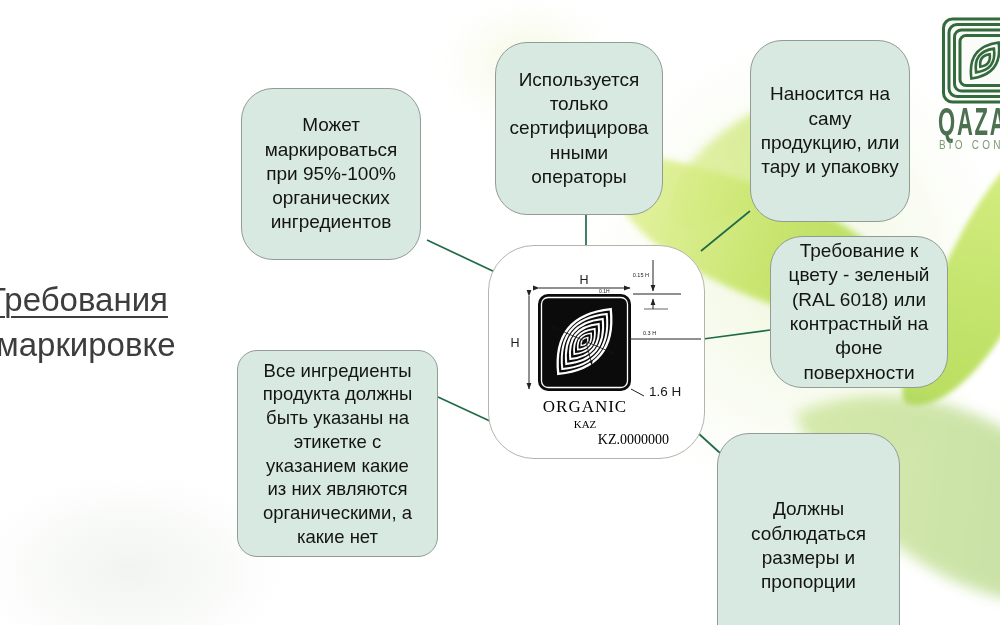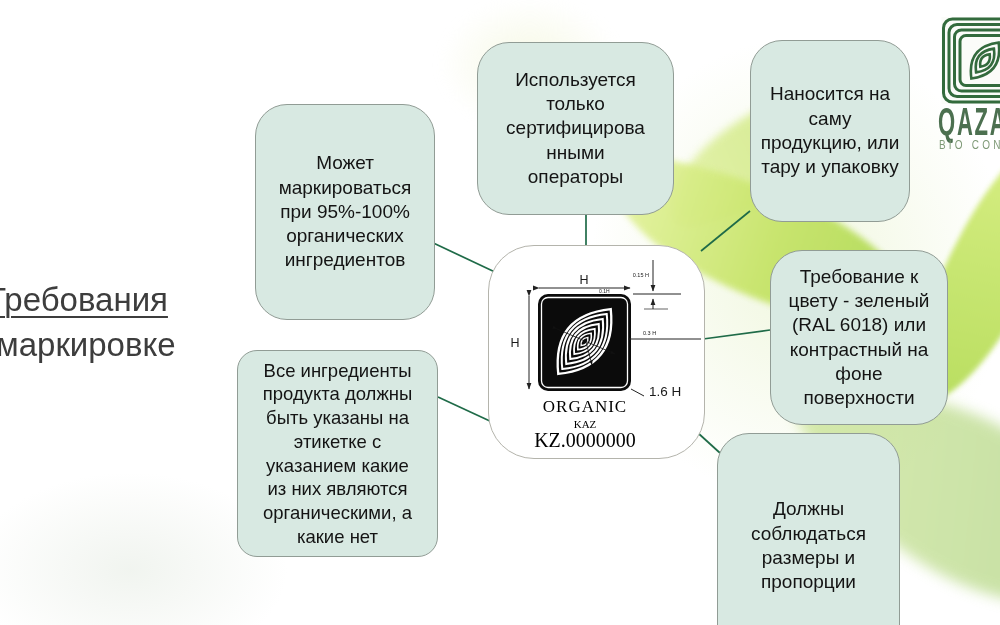--- a/index.html
+++ b/index.html
@@ -36,43 +36,43 @@
 
   
   #connectors{position:absolute;left:0;top:0;z-index:1;}
   #connectors line{stroke:#1f6b48;stroke-width:1.7;}
 
   
   .note{position:absolute;z-index:2;background:#d8e9e2;border:1px solid #919c95;
         border-radius:32px;display:flex;align-items:center;justify-content:center;
         text-align:center;white-space:pre-line;color:#141414;
         font-size:19px;line-height:1.28;padding:6px 8px;box-sizing:border-box;}
-  #note-top-left   {left:255px;top:88px; width:180px;height:216px;margin-top:16px;}
-  #note-top-center {left:477px;top:42px; width:197px;height:173px;}
+  #note-top-left   {left:241px;top:88px; width:180px;height:172px;}
+  #note-top-center {left:495px;top:42px; width:168px;height:173px;}
   #note-top-right  {left:750px;top:40px; width:160px;height:182px;}
-  #note-right      {left:770px;top:250px;width:178px;height:175px;}
+  #note-right      {left:770px;top:236px;width:178px;height:152px;}
   #note-bottom-right{left:717px;top:433px;width:183px;height:226px;}
   #note-bottom-left{left:237px;top:350px;width:201px;height:207px;font-size:18.5px;border-radius:20px;}
 
   
   .title-line{position:absolute;z-index:2;color:#3d3d3d;font-size:33px;white-space:nowrap;}
   #title-line1{left:-14px;top:281px;text-decoration:underline;
                text-decoration-thickness:1.5px;text-underline-offset:5px;}
   #title-line2{left:-4px;top:326px;}
 
   
   #center-card{position:absolute;z-index:2;left:488px;top:245px;width:215px;height:212px;
                background:#ffffff;border:1px solid #b4b4ac;border-radius:46px;}
   #center-card svg{position:absolute;left:0;top:0;}
   #mark-caption{position:absolute;left:12px;top:151px;width:168px;z-index:3;
                 text-align:center;color:#000;font-family:"Liberation Serif","DejaVu Serif",serif;
                 font-weight:normal;}
   #mark-caption .c1{font-size:17px;letter-spacing:1px;line-height:19px;}
   #mark-caption .c2{font-size:11px;line-height:16px;}
-  #mark-caption .c3{font-size:20px;line-height:16px;}
+  #mark-caption .c3{font-size:14px;line-height:16px;text-align:right;}
   .dim-label{font-family:"Liberation Sans",sans-serif;fill:#1a1a1a;}
 
   
   #brand{position:absolute;z-index:2;left:937px;top:17px;width:200px;}
   #brand-name{position:absolute;left:1px;top:86px;font-size:38px;font-weight:bold;
               color:#4c7050;line-height:1;letter-spacing:3px;white-space:nowrap;
               transform:scaleX(.58);transform-origin:left top;}
   #brand-sub{position:absolute;left:2px;top:121px;font-size:12.5px;color:#7f9a77;
              letter-spacing:4px;white-space:nowrap;transform:scaleX(.8);transform-origin:left top;}
 </style>

